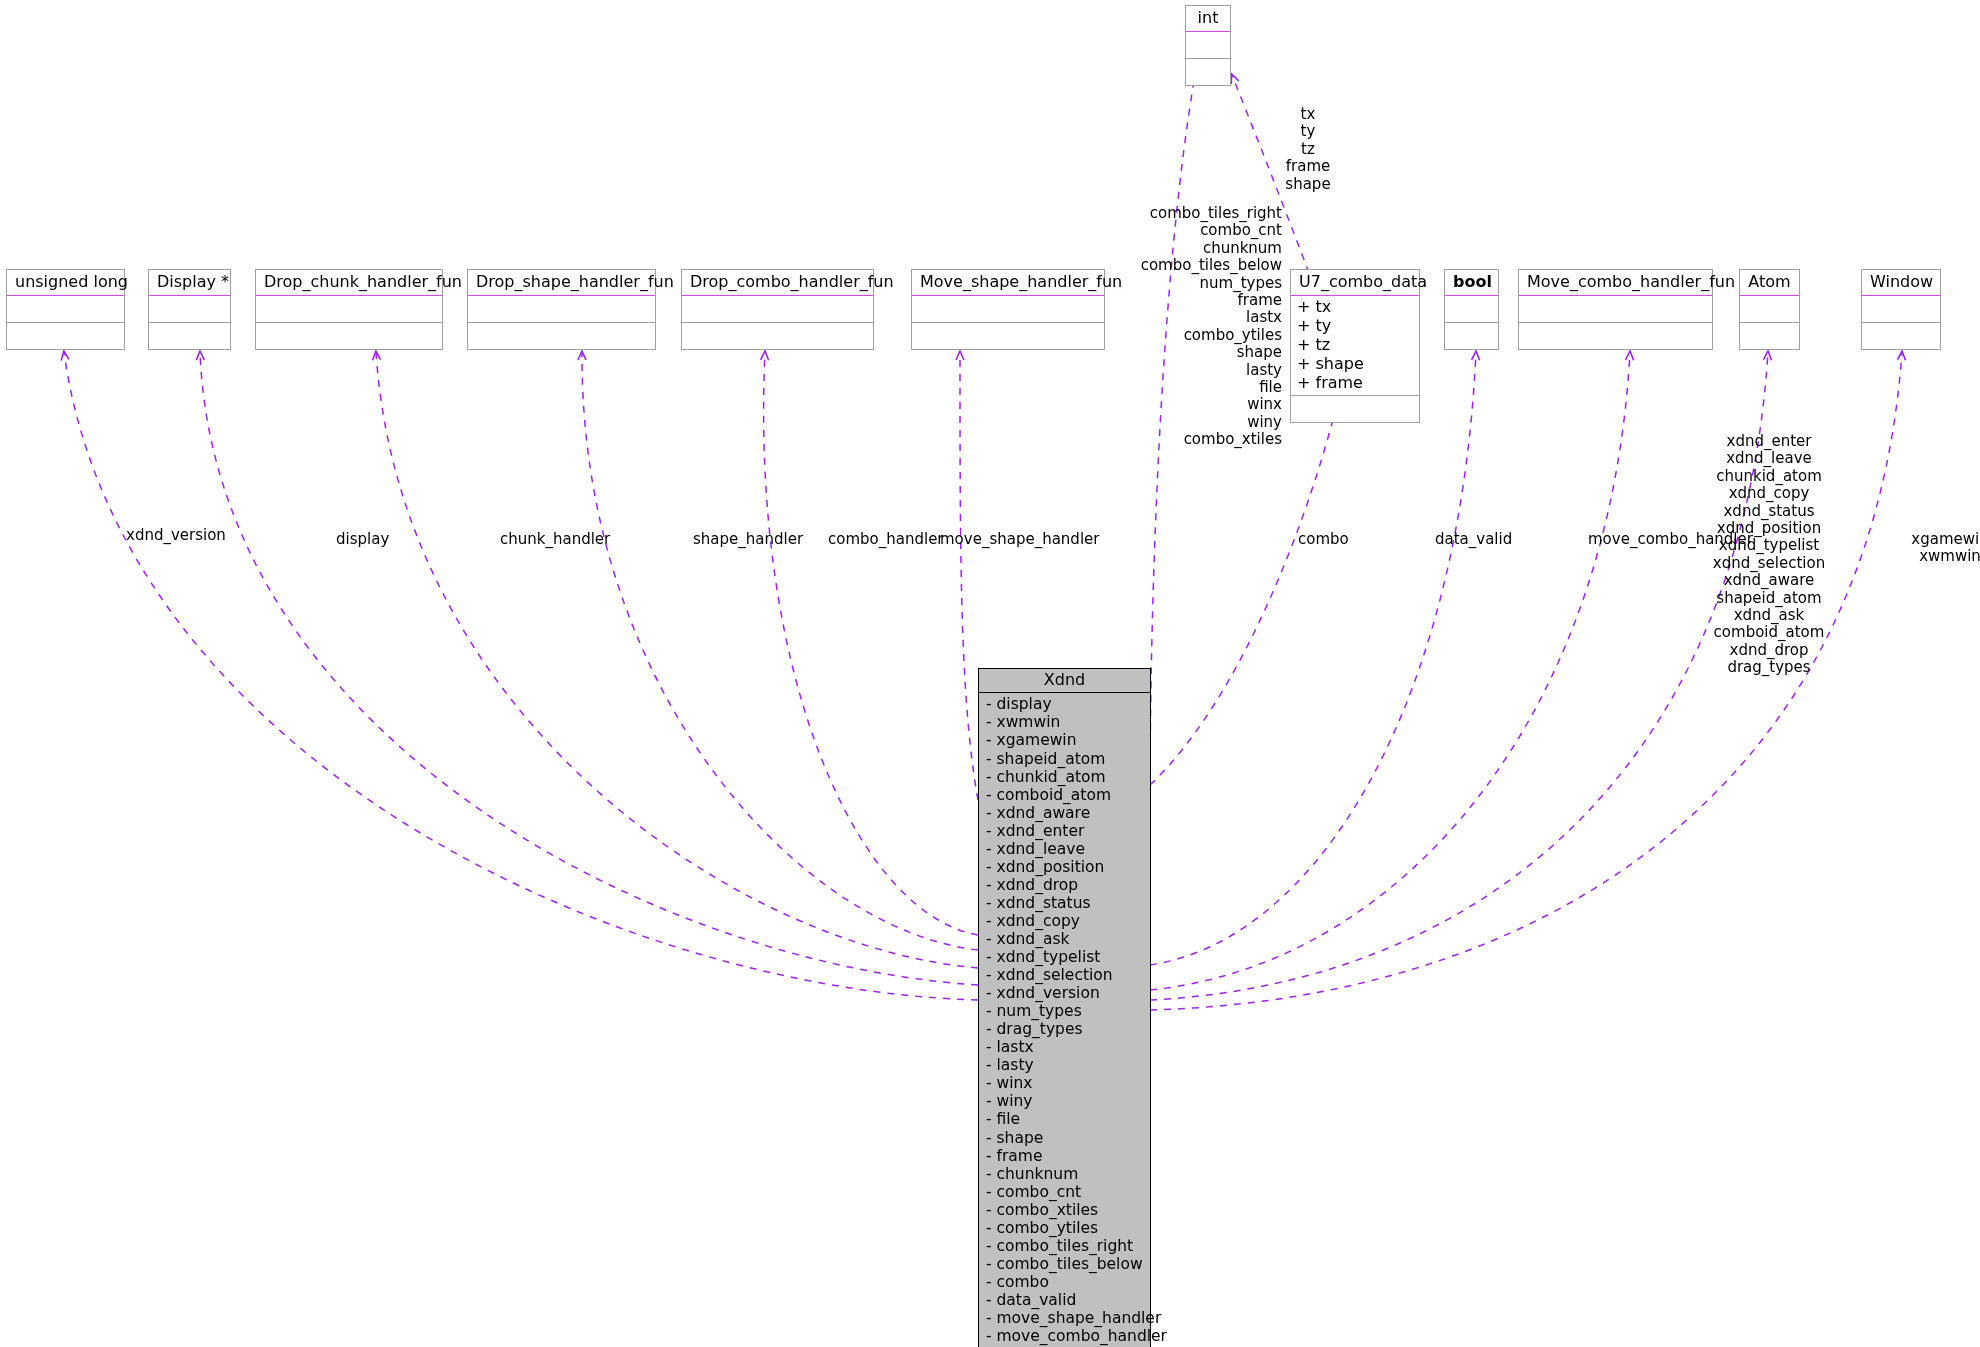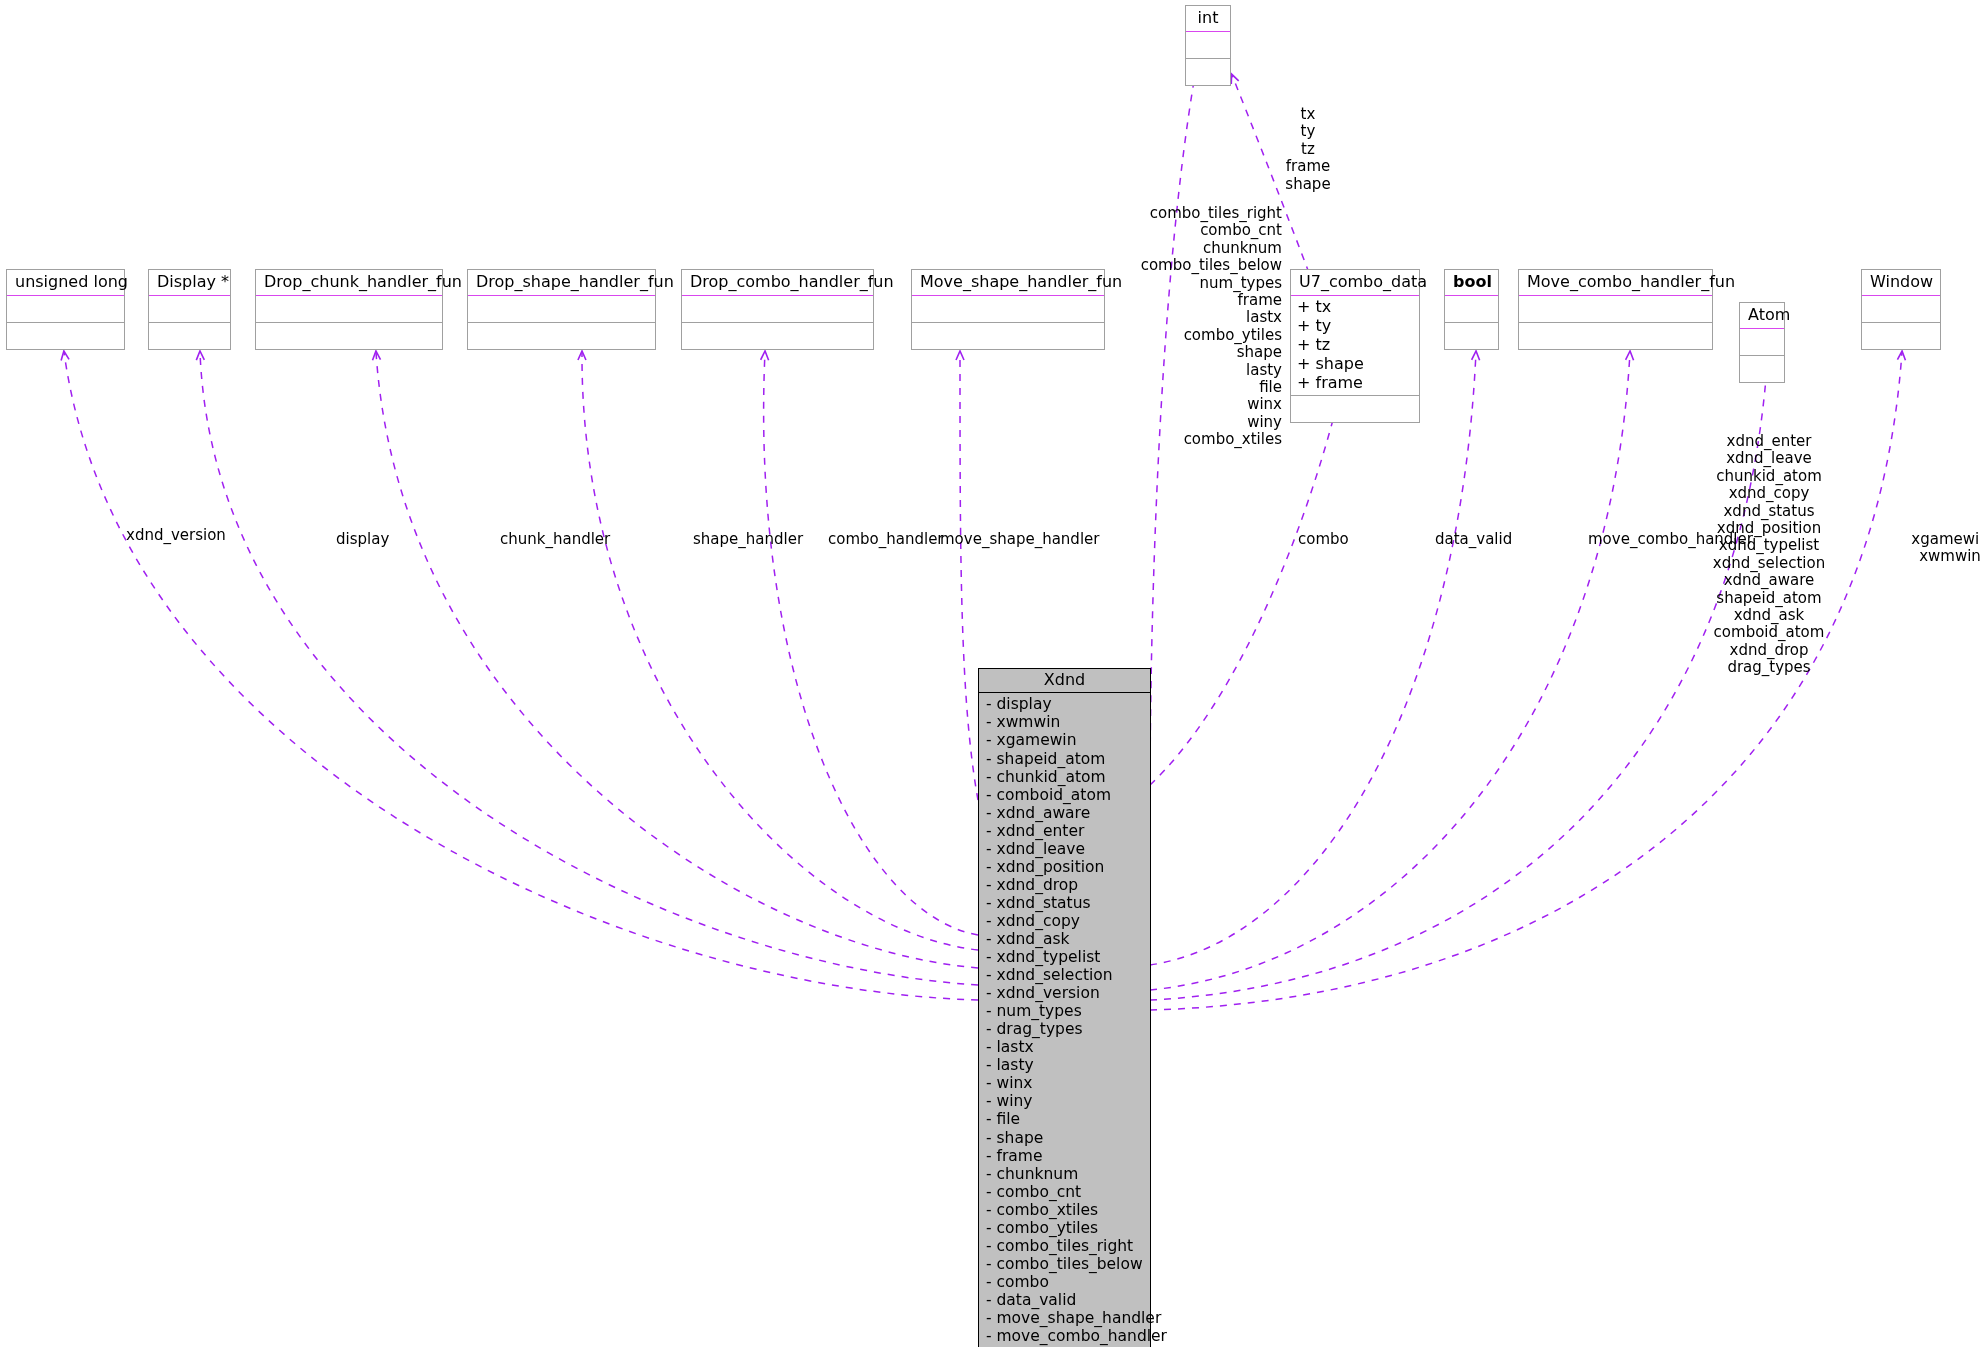--- a/index.html
+++ b/index.html
@@ -186,21 +186,21 @@
     <div class="compartment"></div>
     <div class="compartment last"></div>
   </div>
 
   <div class="uml-box" style="left:1518px; top:269px; width:195px;">
     <div class="title">Move_combo_handler_fun</div>
     <div class="compartment"></div>
     <div class="compartment last"></div>
   </div>
 
-  <div class="uml-box" style="left:1739px; top:269px; width:46px;margin-top:33px;">
+  <div class="uml-box" style="left:1739px; top:269px; width:61px;">
     <div class="title">Atom</div>
     <div class="compartment"></div>
     <div class="compartment last"></div>
   </div>
 
   <div class="uml-box" style="left:1861px; top:269px; width:80px;">
     <div class="title">Window</div>
     <div class="compartment"></div>
     <div class="compartment last"></div>
   </div>

